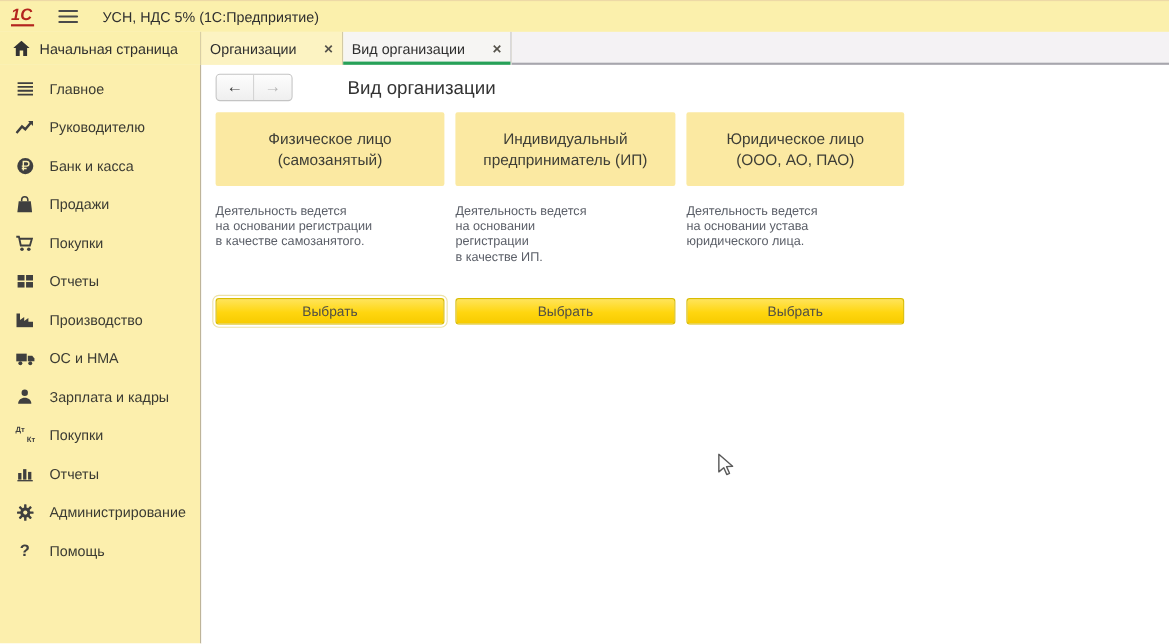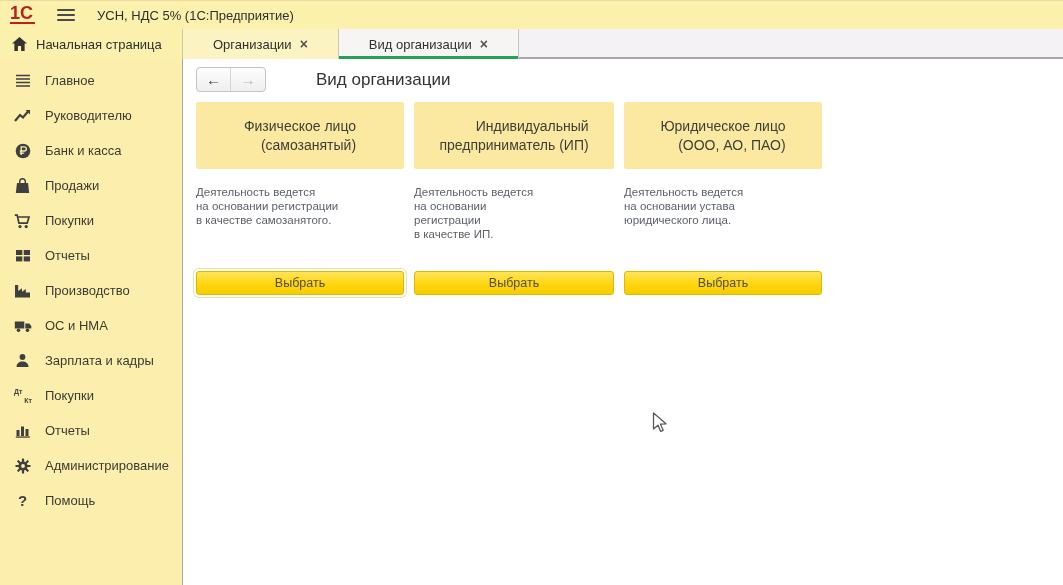--- a/index.html
+++ b/index.html
@@ -4,33 +4,33 @@
 <style>
   * { margin:0; padding:0; box-sizing:border-box; }
   html,body { width:1063px; height:585px; overflow:hidden; }
   body { font-family:"Liberation Sans", sans-serif; position:relative; background:#fff; }
 
   
   .topbar{
     height:29px; background:#FBF0AC; display:flex; align-items:center;
     border-top:1px solid #EDD9A6; padding-left:10px;
   }
-  .logo{ color:#B3241E; font-weight:bold; font-size:18px;
+  .logo{ color:#B3241E; font-weight:bold; font-style:italic; font-size:15px;
          border-bottom:2px solid #B3241E; line-height:15px; padding:0 2px 1px 0; }
   .menu-btn{ margin-left:22px; width:18px; height:14px; display:flex; flex-direction:column;
              justify-content:center; gap:3px; cursor:pointer; }
   .menu-btn i{ display:block; height:2px; background:#4A4A4A; border-radius:1px; }
   .app-title{ margin-left:22px; font-size:13px; color:#2F2F2F; }
 
   
   .tabstrip{ height:30px; background:#FBF0AC; display:flex; align-items:stretch;justify-content:center; }
   .home-tab{ width:183px; display:flex; align-items:center; padding-left:12px; gap:9px;
              border-right:1px solid #CFC6A2; cursor:pointer; }
   .home-tab span{ font-size:13px; color:#2F2F2F; }
-  .tab{ display:flex; align-items:center; gap:8px; padding:0 30px; font-size:13px; color:#2F2F2F;
+  .tab{ display:flex; align-items:center; gap:25px; padding:0 8px; font-size:13px; color:#2F2F2F;
         border-right:1px solid #CFC6A2; cursor:pointer; position:relative; background:#FCF3C2; }
   .tab .close{ color:#55524A; font-size:14px; font-weight:bold; line-height:14px; cursor:pointer; }
   .tab.active{ background:#F6F5F3; border-right:1px solid #C6C5CA; }
   .tab.active .underline{ position:absolute; left:0; right:0; bottom:0; height:3px; background:#27A158; }
   .tab-filler{ flex:1; background:#F4F2F4; border-bottom:2px solid #A7A6AD; }
 
   
   .content{ display:flex; height:526px; }
   .sidebar{ width:183px; background:#FCEFAD; border-right:1px solid #AEA696; padding-top:4px; }
   .side-item{ height:35px; display:flex; align-items:center; padding-left:13px; gap:13px; cursor:pointer; }
@@ -50,21 +50,21 @@
   .nav-btn{ width:34px; display:flex; align-items:center; justify-content:center;
             font-size:15px; font-weight:bold; cursor:pointer; }
   .nav-btn.back{ color:#3E3E3E; border-right:1px solid #D4D4D4; }
   .nav-btn.fwd{ color:#B5B5B5; }
   .page-title{ margin-left:50px; font-size:17px; color:#333; }
 
   .cards-row{ display:flex; gap:10px; margin:10px 0 0 13px; }
   .col{ display:flex; flex-direction:column; }
   .col.c0{ width:208px; } .col.c1{ width:200px; } .col.c2{ width:198px; }
   .card{ height:67px; background:#FBE9A2; border-radius:2px; display:flex; align-items:center;
-         justify-content:center; text-align:right; }
+         justify-content:center; text-align:center; }
   .card .ttl{ font-size:14px; line-height:19px; color:#3E3E36; white-space:pre-line; }
   .desc{ margin-top:16px; height:86px; text-align:left; font-size:11.5px; line-height:14px;
          color:#5B5F68; white-space:pre-line; }
   .choose-btn{ height:24px; width:100%; border:1px solid #D9BC00; border-radius:3px;
                background:linear-gradient(#FFE45A 0%, #FFD60F 55%, #F7CB00 100%);
                font-family:"Liberation Sans", sans-serif; font-size:12.5px; color:#514F45; cursor:pointer; }
   .choose-btn.focused{ box-shadow:0 0 0 2px #FFFFFF, 0 0 0 3px #EDE2A6; }
 
   .cursor{ position:absolute; left:652px; top:412px; pointer-events:none; }
 </style>

